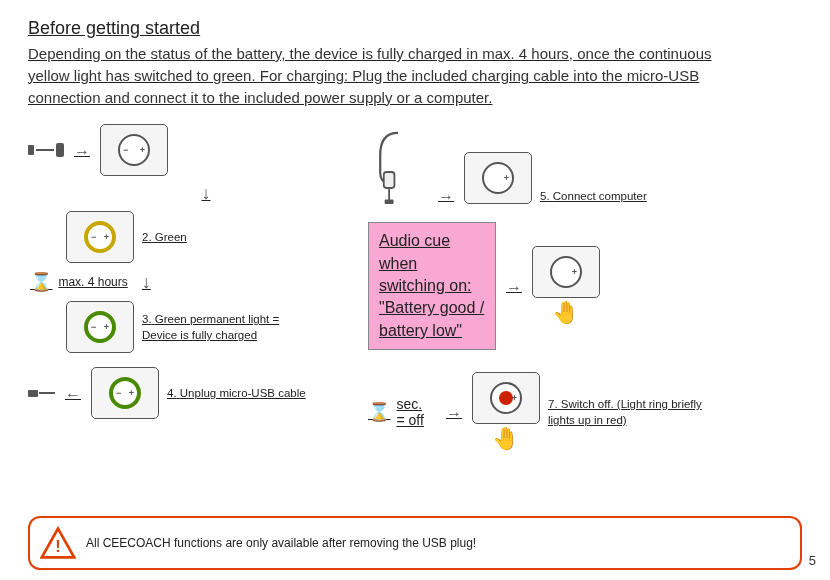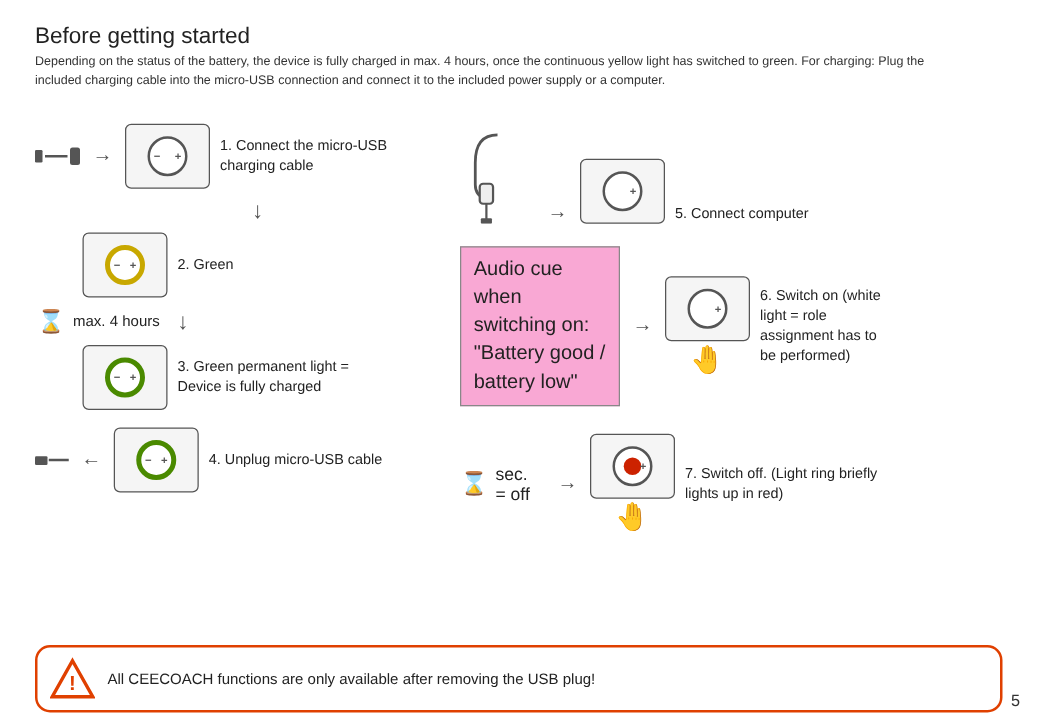--- a/index.html
+++ b/index.html
@@ -11,33 +11,34 @@
       font-size: 12px;
       color: #222;
       overflow: hidden;
       position: relative;
     }
     .page {
       width: 830px;
       height: 580px;
       padding: 18px 28px 14px 28px;
       position: relative;
+      text-decoration: underline;
     }
     h1 {
       font-size: 18px;
       font-weight: normal;
       margin-bottom: 4px;
       color: #222;
     }
     .intro-text {
-      font-size: 10px;
+      font-size: 15px;
       color: #333;
       line-height: 1.45;
       max-width: 720px;
-      margin-bottom: 27px;
+      margin-bottom: 16px;
     }
     .main-content {
       display: flex;
       gap: 0;
       width: 100%;
     }
     
     .left-col {
       display: flex;
       flex-direction: column;
@@ -285,24 +286,20 @@
           <div class="cs-head"></div>
         </div>
         <span class="arrow-right">→</span>
 
         <div class="device-box">
           <div class="indicator-circle">
             <span class="pm-left">−</span>
             <span class="pm-right">+</span>
           </div>
         </div>
-        <div class="step-text">
-          <span class="step-num">1.</span>
-          <span>Connect the micro-USB charging cable</span>
-        </div>
       </div>
 
       <div class="arrow-down-container">↓</div>
 
       <div class="step-row">
         <div style="width:30px"></div>
         <div class="device-box">
           <div class="indicator-circle yellow-ring">
             <span class="pm-left">−</span>
             <span class="pm-right">+</span>
@@ -388,24 +385,20 @@
         <span class="arrow-right">→</span>
 
         <div style="position:relative;width:68px;height:80px;flex-shrink:0">
           <div class="device-box" style="position:absolute;top:0;left:0">
             <div class="indicator-circle">
               <span class="pm-right">+</span>
             </div>
           </div>
 
           <div style="position:absolute;bottom:0;left:50%;transform:translateX(-50%);font-size:22px;color:#555">🤚</div>
-        </div>
-        <div class="step-text">
-          <span class="step-num">6.</span>
-          <span>Switch on (white light = role assignment has to be performed)</span>
         </div>
       </div>
 
       <div class="right-step-row" style="align-items:center; margin-top:12px">
 
         <div class="sec-off-row">
           <span class="hourglass-icon">⌛</span>
           <span class="sec-off-text">sec. = off</span>
         </div>
         <span class="arrow-right" style="margin-left:4px">→</span>

